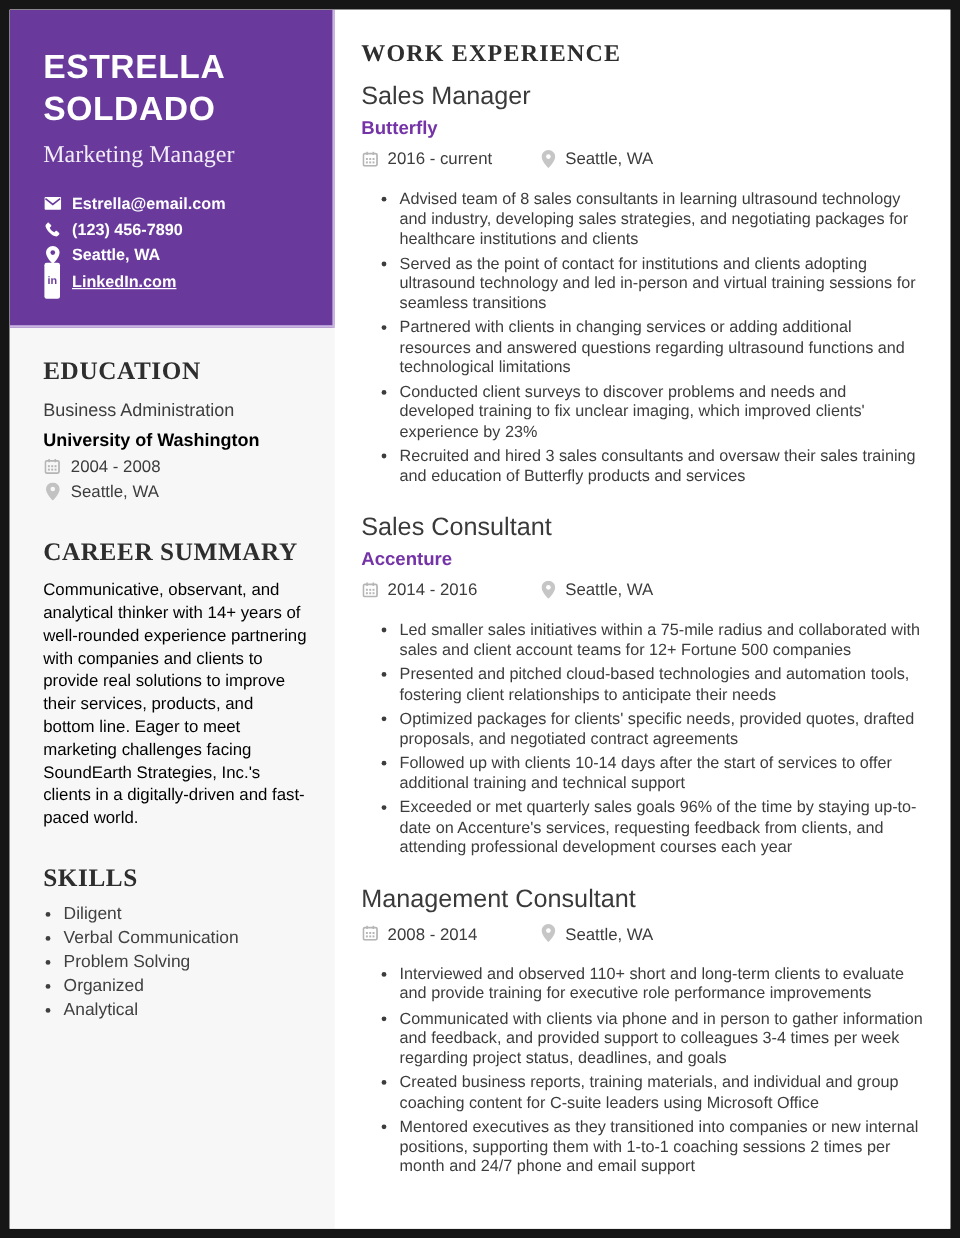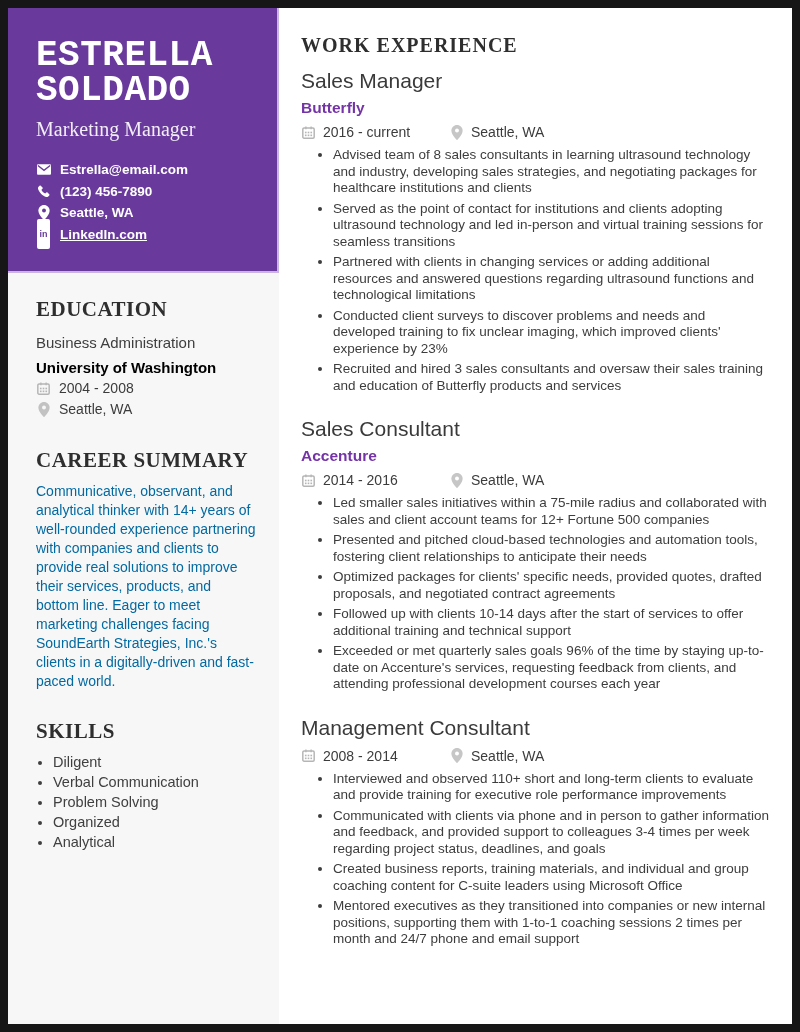--- a/index.html
+++ b/index.html
@@ -15,23 +15,23 @@
   
   .sidebar { width:271px; flex:0 0 271px; background:#f7f7f7; overflow:hidden; }
   .purple-block {
     background:#693a9b;
     color:#ffffff;
     padding:30px 24px 26px 28px;
     border-right:2px solid #c9b4e2;
     border-bottom:2px solid #c9b4e2;
   }
   .person-name {
-    font-family:Liberation Mono, monospace;
+    font-family:Liberation Sans, sans-serif;
     font-weight:bold;
-    font-size:36px;
+    font-size:28px;
     line-height:35px;
     letter-spacing:0.5px;
     color:#ffffff;
   }
   .person-title {
     font-family:"Liberation Serif", serif;
     font-size:20px;
     margin-top:10px;
     color:#f2edf8;
   }
@@ -48,37 +48,37 @@
   .side-body { padding:0 22px 20px 28px; }
   .side-heading {
     font-family:"Liberation Serif", serif;
     font-weight:bold; font-size:21px; color:#2e2e2e; letter-spacing:0.5px;
   }
   .mt-edu { margin-top:24px; }
   .mt-sec { margin-top:28px; }
   .edu-degree { font-size:15px; line-height:21px; color:#3e3e3e; margin-top:10px; }
   .edu-school { font-size:15px; font-weight:bold; color:#000000; margin-top:4px; line-height:21px; }
   .icon-row { display:flex; align-items:center; gap:8px; font-size:14px; color:#3c3c3c; line-height:21px; }
-  .summary-text { font-size:14px; line-height:19px; color:#0369a1; margin-top:9px; }
+  .summary-text { font-size:14px; line-height:19px; color:#000000; margin-top:9px; }
   .skills-list { margin-top:8px; padding-left:17px; }
   .skills-list li { font-size:14.5px; line-height:20px; color:#404040; }
   
   .main { flex:1; background:#ffffff; padding:26px 22px 0 22px; overflow:hidden; }
   .main-heading {
     font-family:"Liberation Serif", serif;
     font-weight:bold; font-size:20px; color:#2e2e2e; letter-spacing:1px;
   }
   .job { margin-top:22px; }
   .job.first { margin-top:11px; }
   .job-title { font-size:21px; line-height:26px; color:#3a3a3a; font-weight:400; }
   .job-company { font-size:15.5px; font-weight:bold; color:#7433a6; margin-top:5px; }
   .job-meta { display:flex; align-items:center; margin-top:7px; font-size:14px; color:#3c3c3c; }
   .meta-date { display:flex; align-items:center; gap:7px; width:148px; }
   .meta-loc  { display:flex; align-items:center; gap:7px; }
-  .job-bullets { margin-top:7px; padding-left:32px; }
+  .job-bullets { margin-top:18px; padding-left:32px; }
   .job-bullets li { font-size:13.5px; line-height:16.5px; color:#3d3d3d; margin-bottom:4px; }
   svg { display:block; }
 </style>
 </head>
 <body>
 
 <aside class="sidebar">
   <div class="purple-block">
     <div class="person-name">
       <div>ESTRELLA</div>

